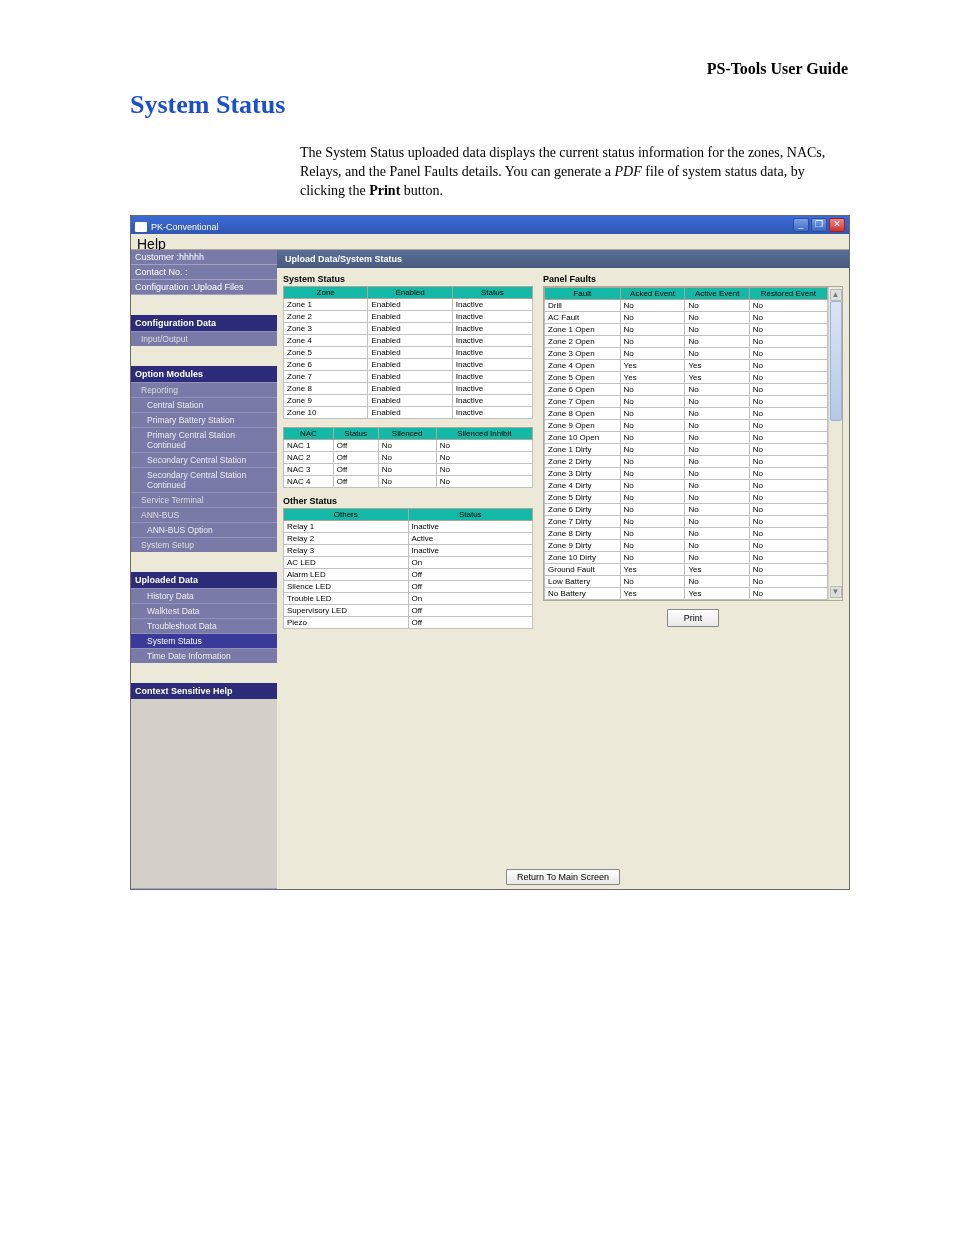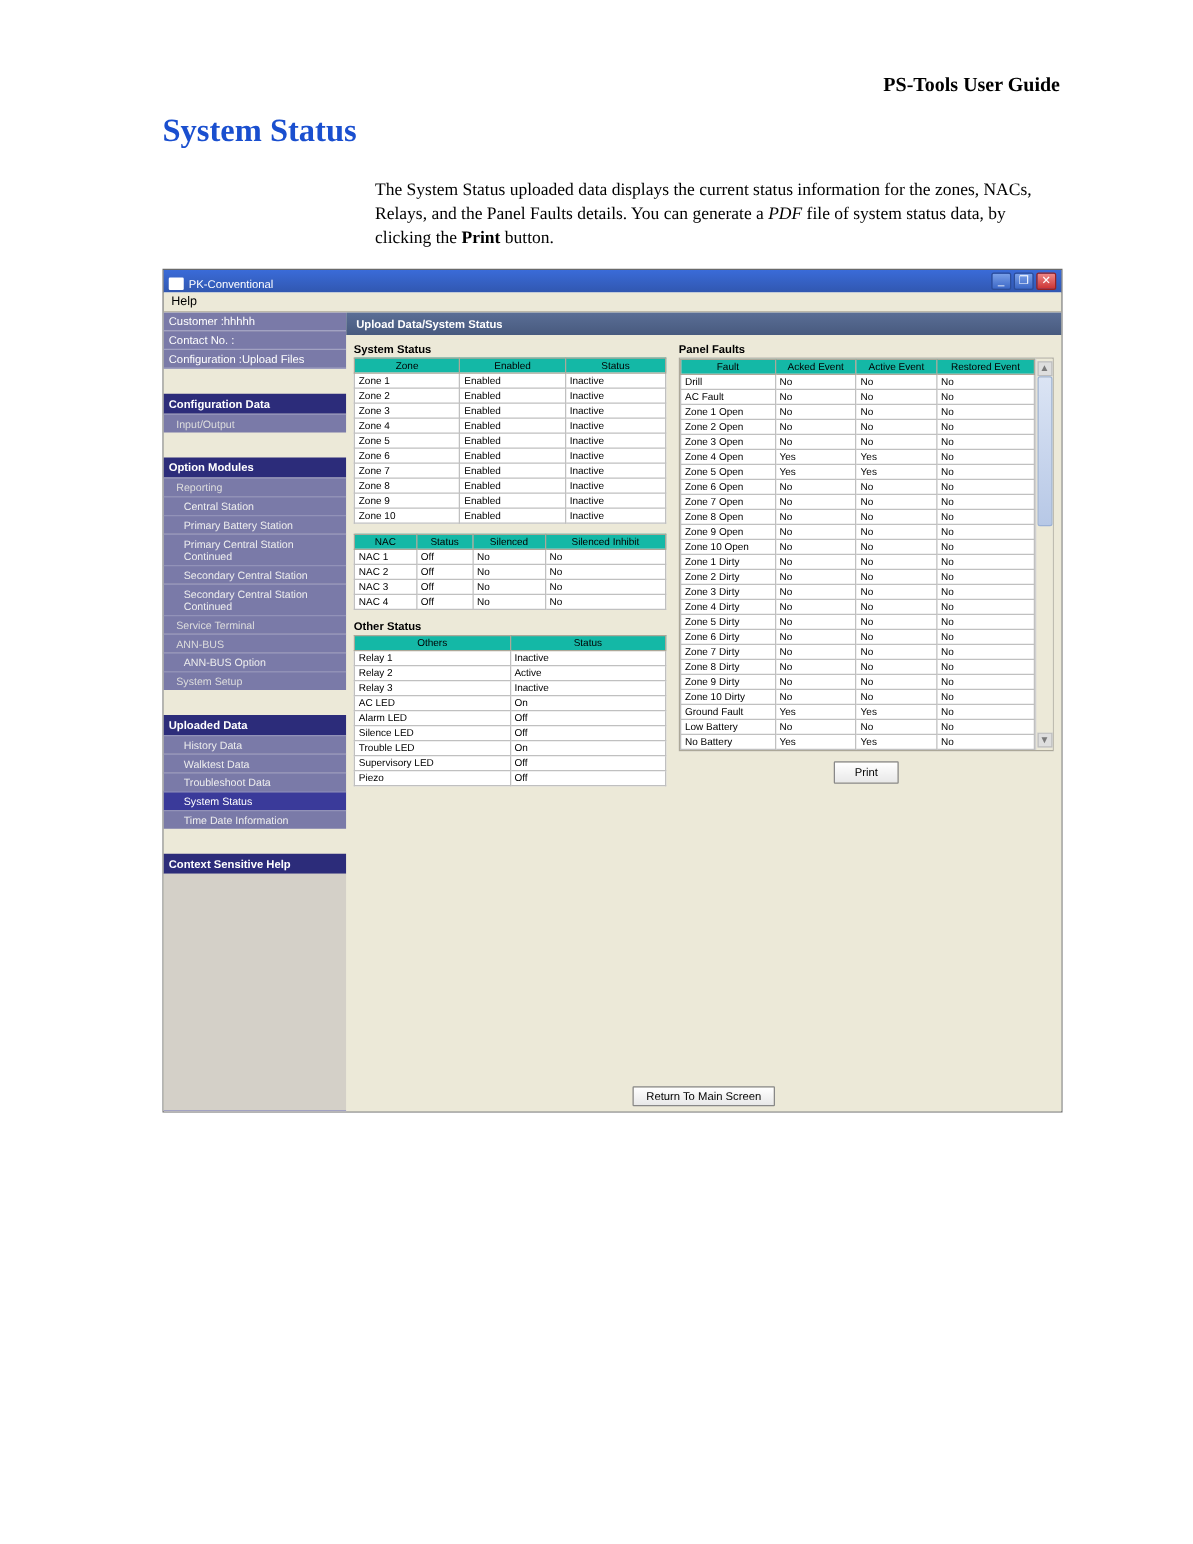--- a/index.html
+++ b/index.html
@@ -14,21 +14,21 @@
   
   .app-window { margin: 14px 0 0 0; width: 720px; border: 1px solid #6a6a6a; font-family: Tahoma, Verdana, sans-serif; font-size: 9px; }
   .titlebar { background: linear-gradient(#3a6bd8, #3157b0); color: #fff; display:flex; align-items:flex-end; justify-content:space-between; padding: 2px 4px; height:18px; }
   .titlebar .title { display:flex; align-items:center; gap:4px; font-weight: normal; }
   .title-icon { width:12px; height:10px; background:#fff; display:inline-block; border-radius:1px; }
   .win-btns { display:flex; gap:2px; }
   .win-btn { width:16px; height:14px; background:linear-gradient(#7aa0e8,#3b67c6); border:1px solid #2c4d99; border-radius:2px; color:#fff; display:flex; align-items:center; justify-content:center; font-size:9px; line-height:1; }
   .win-close { background:linear-gradient(#e88,#c33); border-color:#922; }
 
   .menubar { background:#ece9d8; border-bottom:1px solid #aca899; padding:2px 6px; height:16px; }
-  .menubar span { font-size:10px; color:#000; }
+  .menubar span { font-size:14px; color:#000; }
   .client { display:flex; background:#ece9d8; }
   .sidebar { width:170px; background:#ece9d8; font-size:9px; }
   .side-row { padding:2px 6px 2px 4px; color:#fff; background:#7a7aa8; border-bottom:1px solid #a2a2c2; font-size:9px; }
   .side-row.light { background:#d4d0c8; color:#333; }
   .side-header { background:#2c2c7a; color:#fff; font-weight:bold; padding:3px 4px; font-size:9px;margin-top:20px;}
   .nav-item { padding:2px 4px 2px 10px; color:#ddd; background:#7a7aa8; font-size:8.5px; border-top:1px solid #9292b8;}
   .nav-item.child { padding-left:16px; color:#eee; }
   .nav-item.sel { background:#3a3a9a; color:#fff; }
 
   .main { flex:1; background:#ece9d8; padding:0; }

